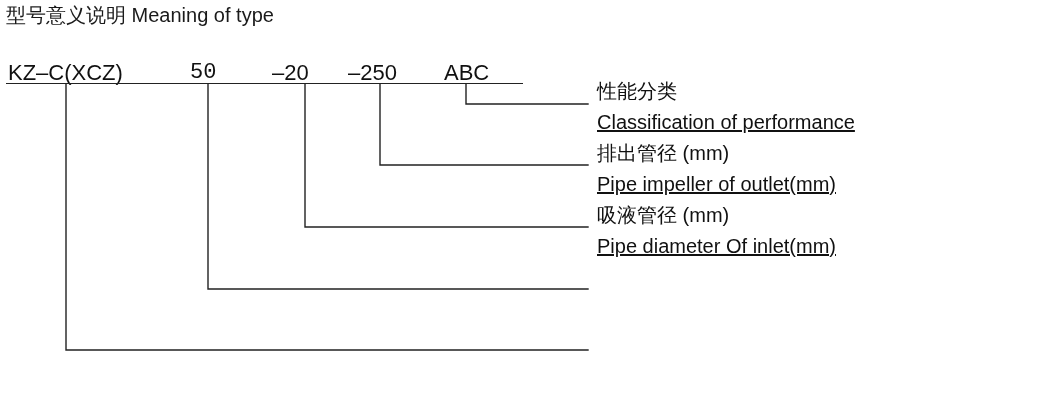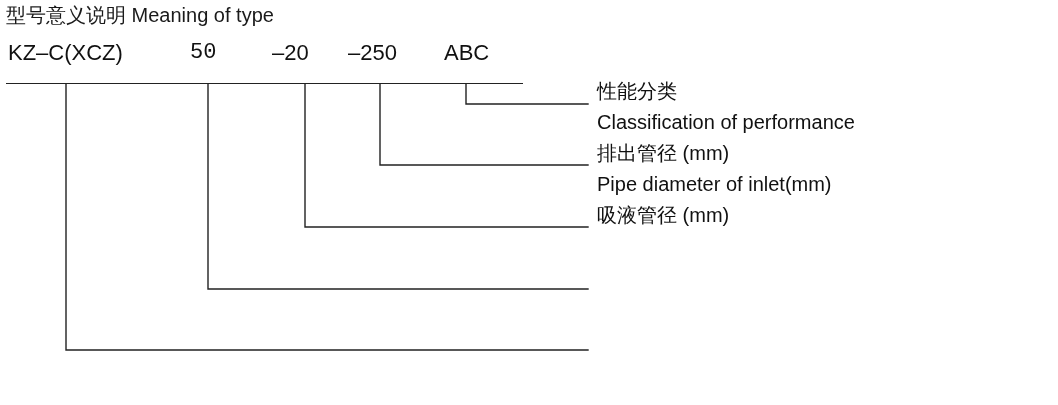--- a/index.html
+++ b/index.html
@@ -24,21 +24,21 @@
     left: 6px;
     top: 2px;
     font-size: 20px;
     font-weight: normal;
     letter-spacing: 0px;
     white-space: nowrap;
   }
   
   .code-row {
     position: absolute;
-    top: 40px;
+    top: 60px;
     left: 0;
     width: 100%;
     height: 34px;
   }
   .code-seg {
     position: absolute;
     font-size: 22px;
     font-weight: normal;
     white-space: nowrap;
     color: #111;
@@ -82,20 +82,21 @@
     font-size: 20px;
     line-height: 31px;
     white-space: nowrap;
     color: #111;
   }
   .legend-en {
     font-size: 20px;
     line-height: 31px;
     white-space: nowrap;
     color: #111;
+    text-decoration: underline;
   }
 </style>
 </head>
 <body>
 
 <div id="page">
 
   <div class="title">型号意义说明 Meaning of type</div>
 
   <div class="code-row">
@@ -123,22 +124,23 @@
     </g>
   </svg>
 
   <div class="legend">
     <div class="legend-item">
       <div class="legend-cn">性能分类</div>
       <div class="legend-en">Classification of performance</div>
     </div>
     <div class="legend-item">
       <div class="legend-cn">排出管径 (mm)</div>
-      <div class="legend-en">Pipe diameter of inlet(mm)</div>
+      <div class="legend-en">Pipe impeller of outlet(mm)</div>
     </div>
     <div class="legend-item">
       <div class="legend-cn">吸液管径 (mm)</div>
+      <div class="legend-en">Pipe diameter Of inlet(mm)</div>
     </div>
     <div class="legend-item">
     </div>
   </div>
 
 </div>
 
 </body></html>

